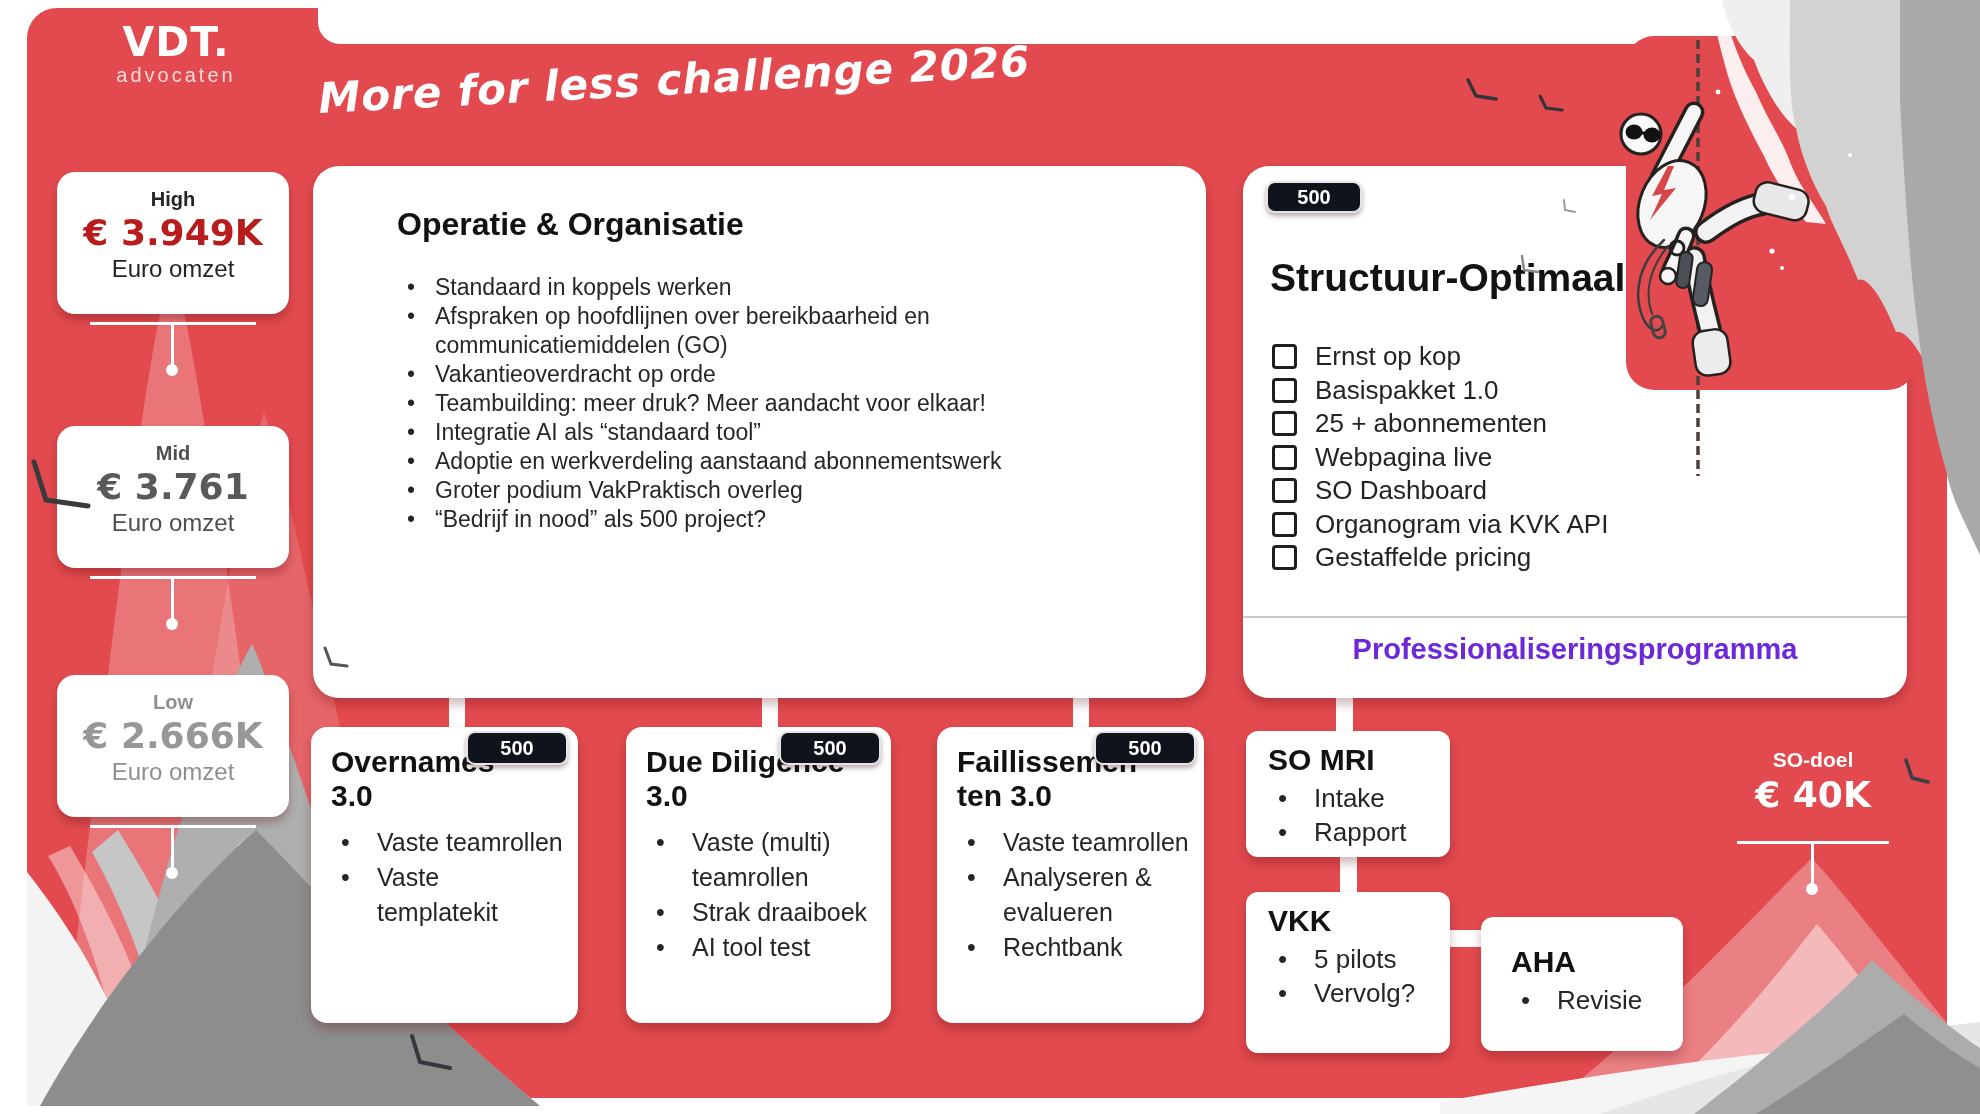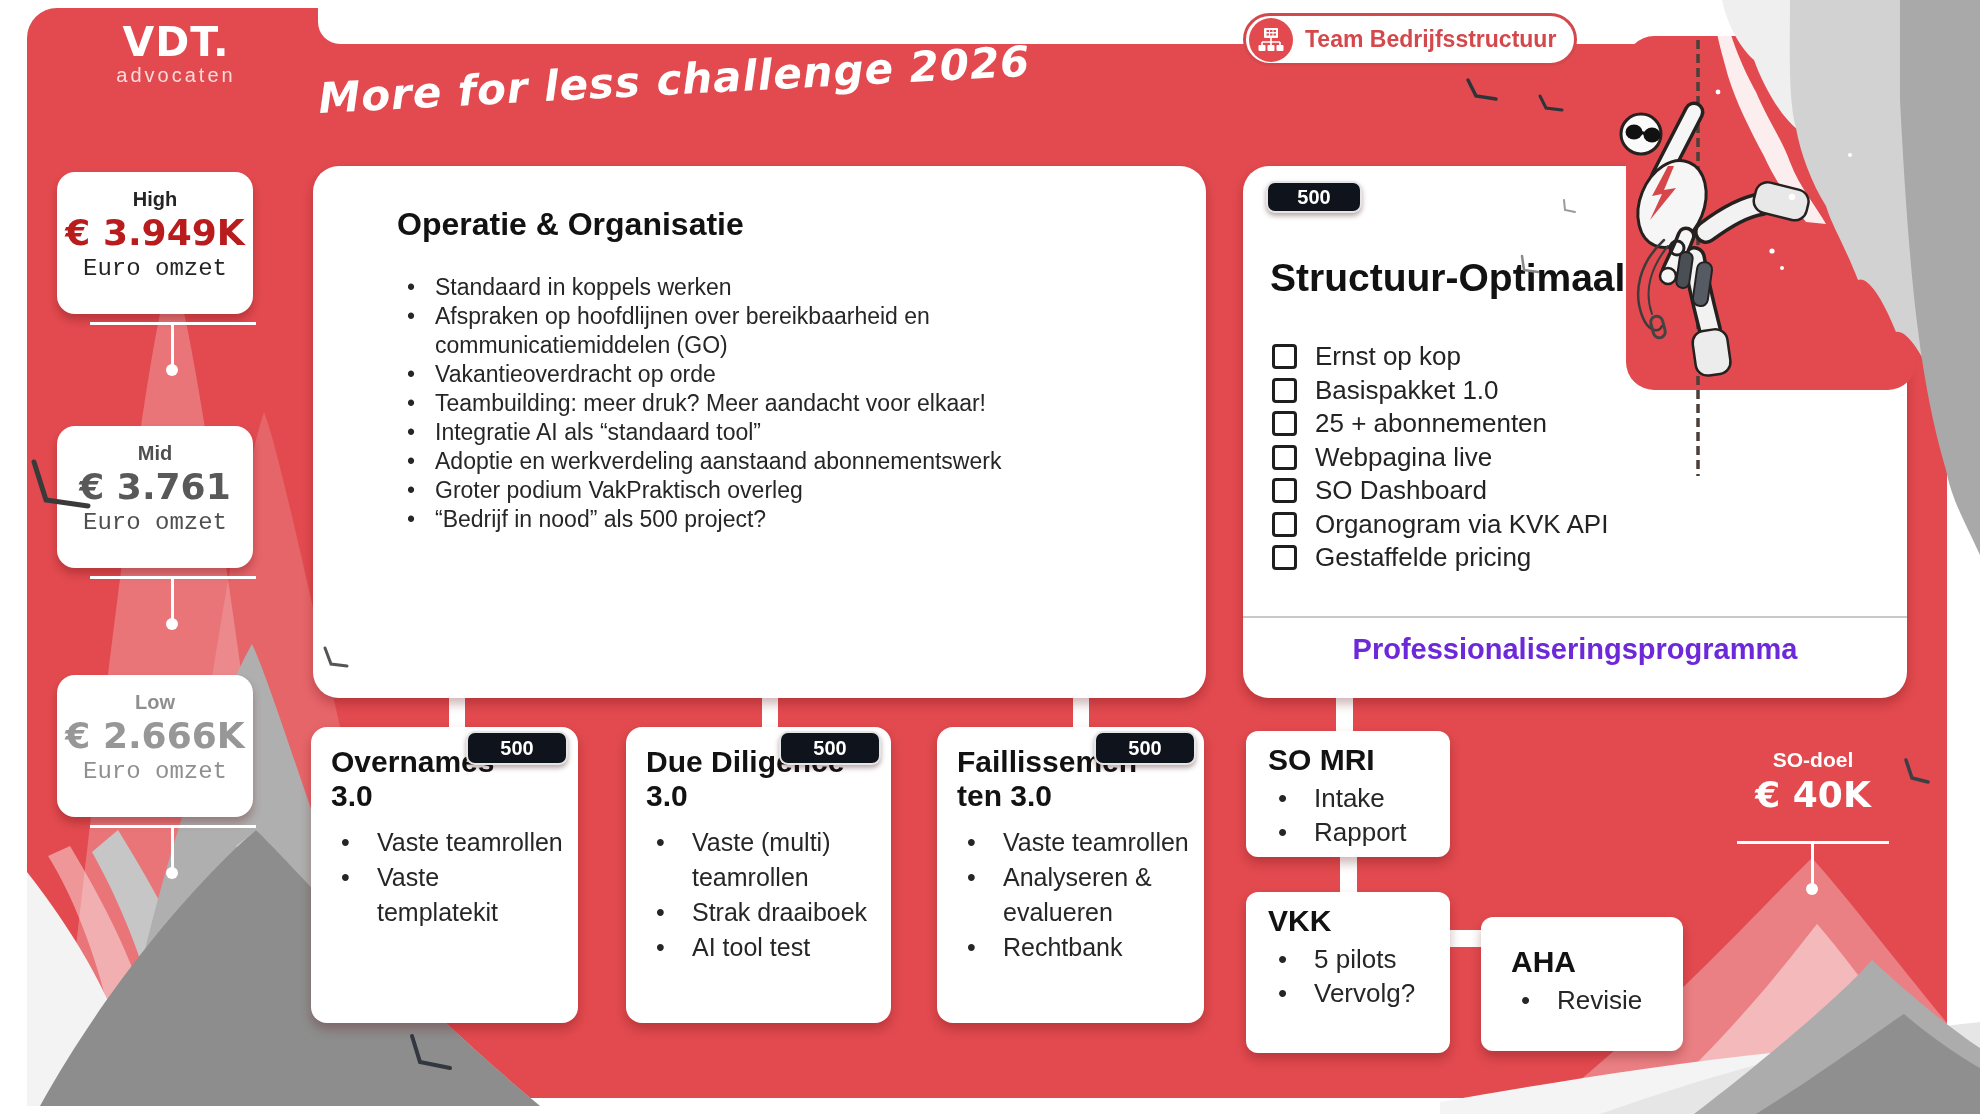--- a/index.html
+++ b/index.html
@@ -16,25 +16,25 @@
   .logo .tag{font-size:20px;letter-spacing:3px;color:rgba(255,255,255,.8);line-height:22px;}
   .script-title{left:318px;top:40px;width:648px;height:84px;color:#fff;text-align:center;
       font-family:"DejaVu Sans",sans-serif;font-style:italic;font-weight:800;font-size:42px;
       letter-spacing:1px;transform:rotate(-3deg);line-height:84px;white-space:nowrap;}
   .team-pill{left:1243px;top:13px;width:334px;height:53px;background:#fff;border:3px solid #D4484C;
       border-radius:30px;display:flex;align-items:center;box-sizing:border-box;}
   .team-pill .circ{width:44px;height:44px;border-radius:50%;background:#E24A4F;margin-left:3px;
       display:flex;align-items:center;justify-content:center;flex:0 0 auto;}
   .team-pill .lbl{color:#D4484C;font-size:23px;font-weight:700;margin-left:12px;white-space:nowrap;}
   
-  .kpi{left:57px;width:196px;height:142px;background:#fff;border-radius:18px;text-align:center;
+  .kpi{left:57px;width:232px;height:142px;background:#fff;border-radius:18px;text-align:center;
       box-shadow:0 6px 9px rgba(90,10,14,.30);padding-top:16px;box-sizing:border-box;}
   .kpi .lv{font-size:20px;font-weight:700;}
   .kpi .val{font-family:"DejaVu Sans",sans-serif;font-size:36px;font-weight:800;line-height:44px;}
-  .kpi .un{font-size:24px;font-family:Liberation Mono, monospace;}
+  .kpi .un{font-size:24px;}
   .kpi-high .lv,.kpi-high .un{color:#242424;} .kpi-high .val{color:#b91c1c;}
   .kpi-mid  .lv,.kpi-mid  .un{color:#4f4f4f;} .kpi-mid  .val{color:#595959;}
   .kpi-low  .lv,.kpi-low  .un{color:#8f8f8f;} .kpi-low  .val{color:#979797;}
   .marker-h{height:3px;background:#fff;}
   .marker-v{width:3px;background:#fff;}
   .marker-dot{width:12px;height:12px;border-radius:50%;background:#fff;}
   
   .card{background:#fff;box-shadow:0 6px 11px rgba(90,10,14,.30);}
   .ops-card{left:313px;top:166px;width:893px;height:532px;border-radius:26px;box-sizing:border-box;
       padding:40px 40px 0 84px;}
@@ -303,34 +303,14 @@
       <path d="M1540,96 L1546,108 L1562,110" stroke="#2F343A" stroke-width="3"></path>
       <path d="M34,462 L46,500 L88,506" stroke="#3A3A3A" stroke-width="5"></path>
       <path d="M325,648 L331,664 L347,666" stroke="#555" stroke-width="3"></path>
       <path d="M412,1036 L420,1062 L450,1068" stroke="#33383E" stroke-width="4"></path>
       <path d="M1906,760 L1912,778 L1928,782" stroke="#3A3F45" stroke-width="3.5"></path>
       <path d="M1522,256 L1524,270 L1538,272" stroke="#8A8A8A" stroke-width="2.5"></path>
       <path d="M1564,200 L1565,210 L1575,212" stroke="#9A9A9A" stroke-width="2"></path>
     </g>
   </svg>
 
-  <div class="abs team-pill">
-    <div class="circ">
-      <svg width="28" height="28" viewBox="0 0 28 28">
-        <rect x="7" y="2" width="14" height="10" rx="1" fill="#fff"></rect>
-        <g fill="#E24A4F">
-          <rect x="9.5" y="4" width="2.5" height="2"></rect>
-            <rect x="13" y="4" width="2.5" height="2"></rect>
-            <rect x="16.5" y="4" width="2.5" height="2"></rect>
-          <rect x="9.5" y="7.5" width="2.5" height="2"></rect>
-            <rect x="13" y="7.5" width="2.5" height="2"></rect>
-            <rect x="16.5" y="7.5" width="2.5" height="2"></rect>
-        </g>
-        <path d="M14,12 L14,16 M5,16 L23,16 M5,16 L5,19 M14,16 L14,19 M23,16 L23,19" stroke="#fff" stroke-width="1.6" fill="none"></path>
-        <rect x="1.5" y="19" width="7" height="6" rx="1" fill="#fff"></rect>
-        <rect x="10.5" y="19" width="7" height="6" rx="1" fill="#fff"></rect>
-        <rect x="19.5" y="19" width="7" height="6" rx="1" fill="#fff"></rect>
-      </svg>
-    </div>
-    <div class="lbl">Team Bedrijfsstructuur</div>
-  </div>
 
 </div>
 
 </body></html>

